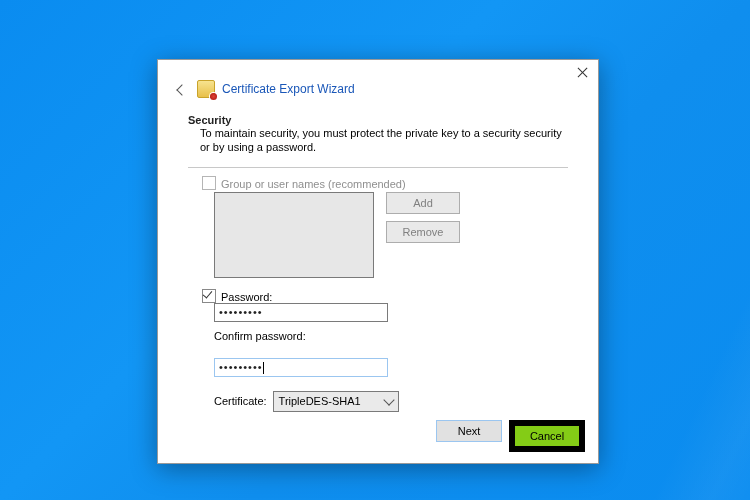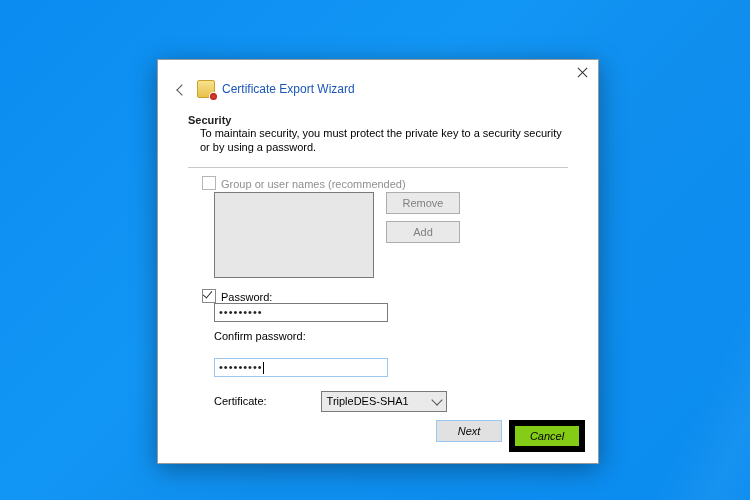--- a/index.html
+++ b/index.html
@@ -49,25 +49,25 @@
 }
 .text-input.focus{border:1px solid #2a7ad4;outline:1px solid #9bc6f0;outline-offset:-1px}
 .caret{display:inline-block;width:1px;height:12px;background:#000;vertical-align:middle;margin-left:0;animation:bl 1s steps(1) infinite}
 @keyframes bl{50%{opacity:0}}
 .lbl{display:block;margin-bottom:16px}
 .confirm-lbl{margin-top:8px}
 .enc-row{display:flex;align-items:center;padding-left:26px;margin-top:14px}
 .select{
   width:116px;height:19px;border:1px solid #7a7a7a;background:#eaeaea;
   display:flex;align-items:center;justify-content:space-between;
-  padding:0 3px 0 5px;font-size:11px;margin-left:48px;
+  padding:0 3px 0 5px;font-size:11px;
 }
 .select .chev{width:7px;height:7px;border-right:1px solid #555;border-bottom:1px solid #555;transform:rotate(45deg);margin-top:-3px;margin-right:2px}
 .footer{
-  position:absolute;bottom:11px;right:13px;display:flex;gap:7px;font-style:italic;
+  position:absolute;bottom:11px;right:13px;display:flex;gap:7px;
 }
 .foot-btn{
   width:64px;height:20px;border:6px solid #000000;background:#84cc16;
   font-size:11px;display:flex;align-items:center;justify-content:center;cursor:pointer;
 }
 .foot-btn.primary{border:1px solid #2a7ad4;outline:1px solid #9bc6f0;outline-offset:-1px;background:#e1e1e1}
 </style>
 </head>
 <body>
 <div class="ray"></div>
@@ -87,22 +87,22 @@
     <hr class="sep">
 
     <div class="row" style="padding-left:14px">
       <span class="checkbox disabled"></span>
       <span class="chk-label disabled">Group or user names (recommended)</span>
     </div>
 
     <div class="group-area">
       <div class="listbox"></div>
       <div class="side-btns">
+        <div class="btn">Add</div>
         <div class="btn">Remove</div>
-        <div class="btn">Add</div>
       </div>
     </div>
 
     <div class="field-block" style="padding-left:14px;margin-top:7px">
       <div class="row">
         <span class="checkbox checked"></span>
         <span class="chk-label">Password:</span>
       </div>
       <div style="padding-left:12px">
         <div class="text-input">•••••••••</div>

